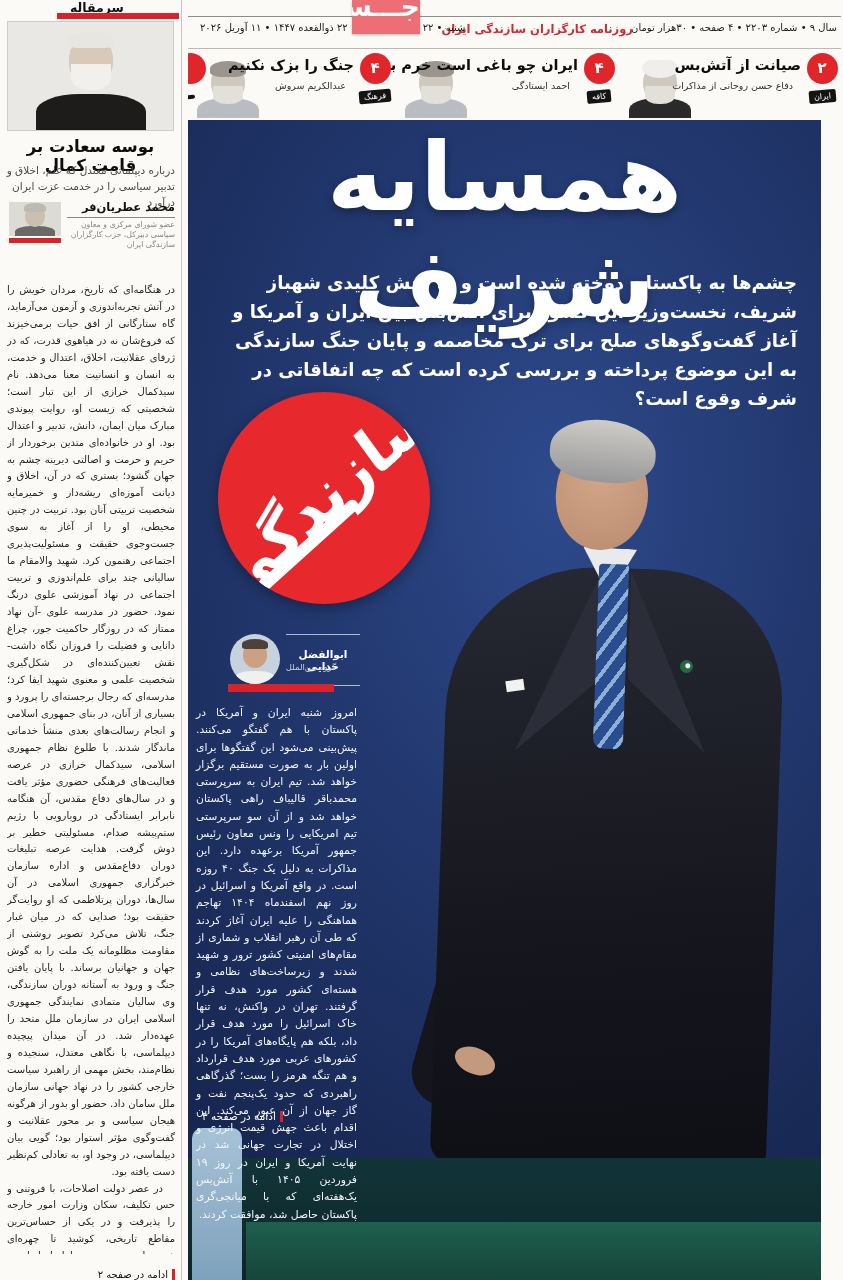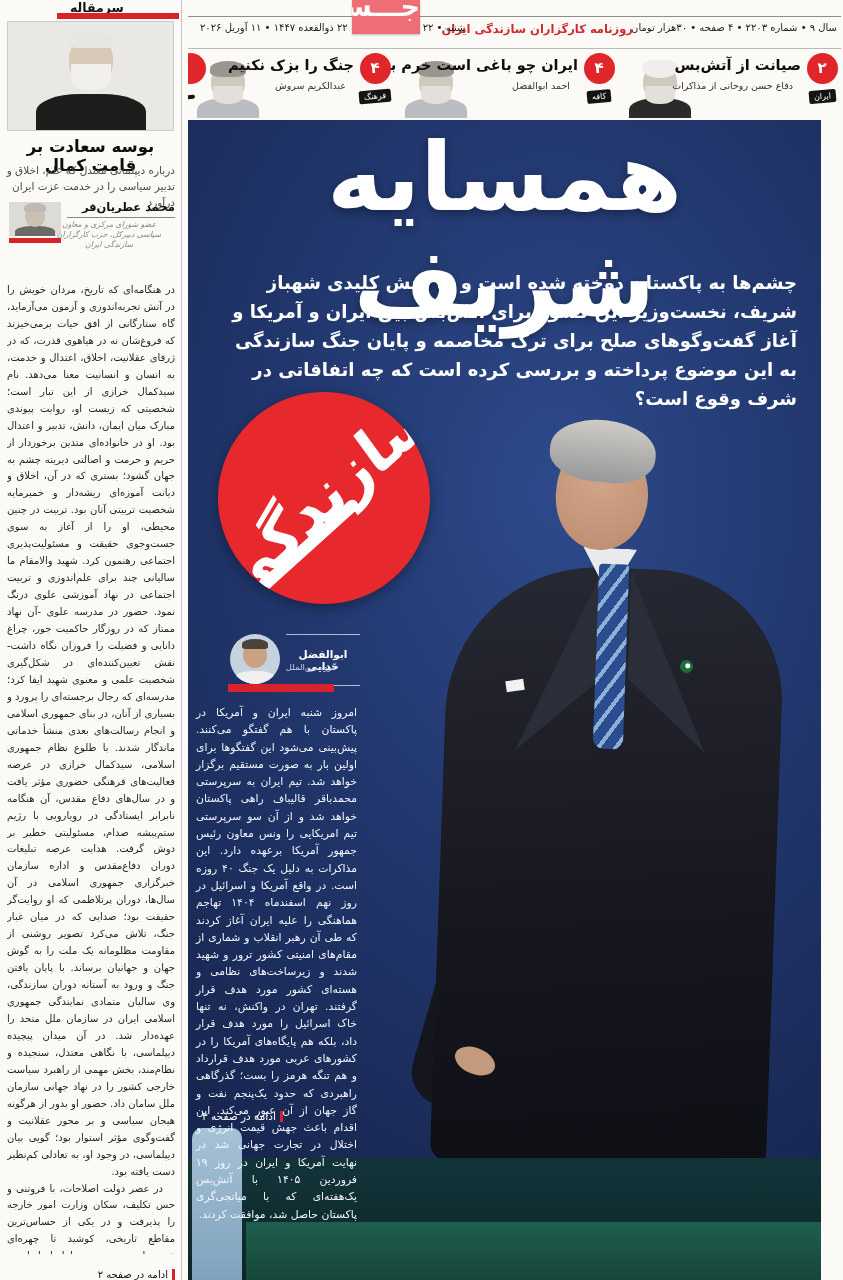--- a/index.html
+++ b/index.html
@@ -73,22 +73,22 @@
   .ed-author-photo { position:absolute; left:2px; top:2px; width:52px; height:34px; background:#dddbd6; overflow:hidden; }
   .ed-author-photo .head { position:absolute; left:50%; transform:translateX(-50%); top:3px; width:20px; height:22px;
               background:#cabfb1; border-radius:48%; }
   .ed-author-photo .hair { position:absolute; left:50%; transform:translateX(-50%); top:1px; width:22px; height:9px;
               background:#bdbab4; border-radius:50% 50% 20% 20%; }
   .ed-author-photo .body { position:absolute; left:50%; transform:translateX(-50%); bottom:-4px; width:40px; height:14px;
               background:#6b6965; border-radius:40% 40% 0 0; }
   .ed-author-bar { position:absolute; left:2px; top:38px; width:52px; height:5px; background:#d8232a; }
   .ed-author-name { position:absolute; right:0; top:0; font-size:11.5px; font-weight:bold; color:#111;
               border-bottom:1px solid #888; padding-bottom:3px; width:108px; text-align:right; }
-  .ed-author-role { position:absolute; right:12px; top:20px; width:108px; font-size:7.8px; color:#8a8782;
-              text-align:center; line-height:10px;font-style:italic; }
+  .ed-author-role { position:absolute; right:0; top:20px; width:108px; font-size:7.8px; color:#8a8782;
+              text-align:right; line-height:10px; }
   .ed-body { position:absolute; top:252px; right:6px; left:7px; bottom:26px; overflow:hidden;
               font-size:10px; line-height:16.95px; color:#1f1f1f; text-align:justify;margin-top:30px; }
   .ed-body p + p { text-indent:12px; }
   .continue { font-weight:normal; font-size:10px; color:#111; display:flex; align-items:flex-end; gap:4px; }
   .ed-continue { position:absolute; bottom:0; right:6px; }
   .cmark { display:inline-block; width:3px; height:11px; background:#d8232a; }
 
   
   .feature { position:absolute; left:188px; top:120px; width:633px; height:1160px; overflow:hidden;
              background:radial-gradient(ellipse 90% 70% at 58% 32%, #2e4a8c 0%, #22386f 45%, #172650 100%); }
@@ -191,21 +191,21 @@
         <span class="beard"></span>
       </div>
     </div>
     <div class="s-item i2">
       <div class="badge">
         <div class="badge-circle">۴</div>
         <div class="badge-chip">کافه</div>
       </div>
       <div class="s-text">
         <div class="s-headline">ایران چو باغی است خرم بهار</div>
-        <div class="s-sub">احمد ابوالفضل</div>
+        <div class="s-sub">احمد ایستادگی</div>
       </div>
       <div class="portrait lightshirt">
         <span class="body"></span>
         <span class="head"></span>
         <span class="hair"></span>
         <span class="beard"></span>
       </div>
     </div>
     <div class="s-item i3">
       <div class="badge">

